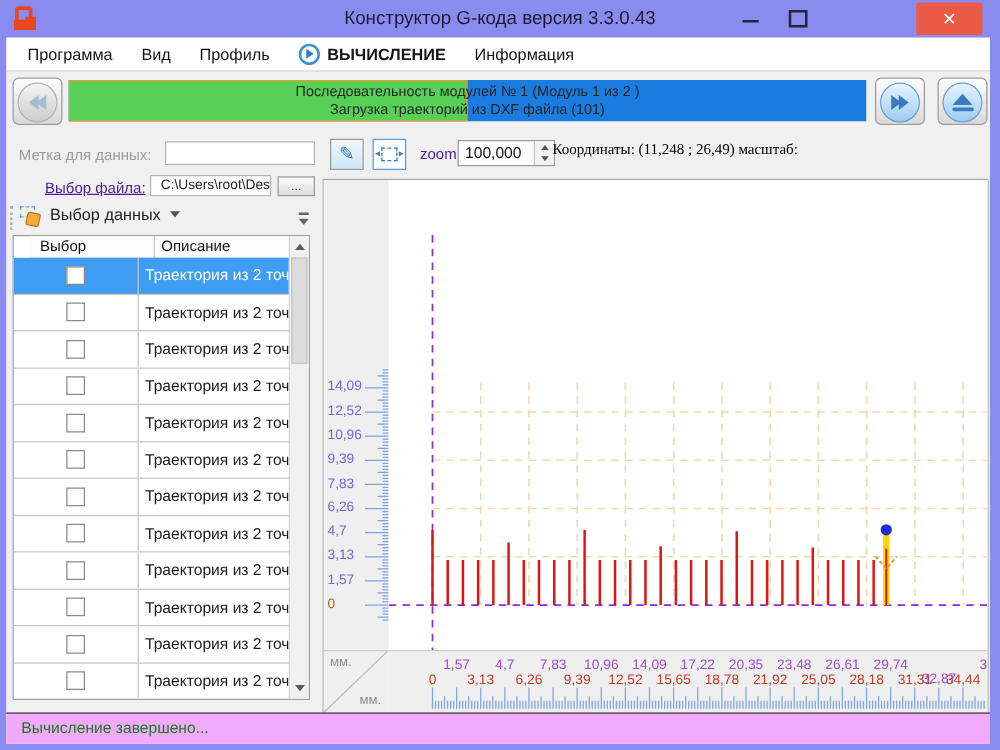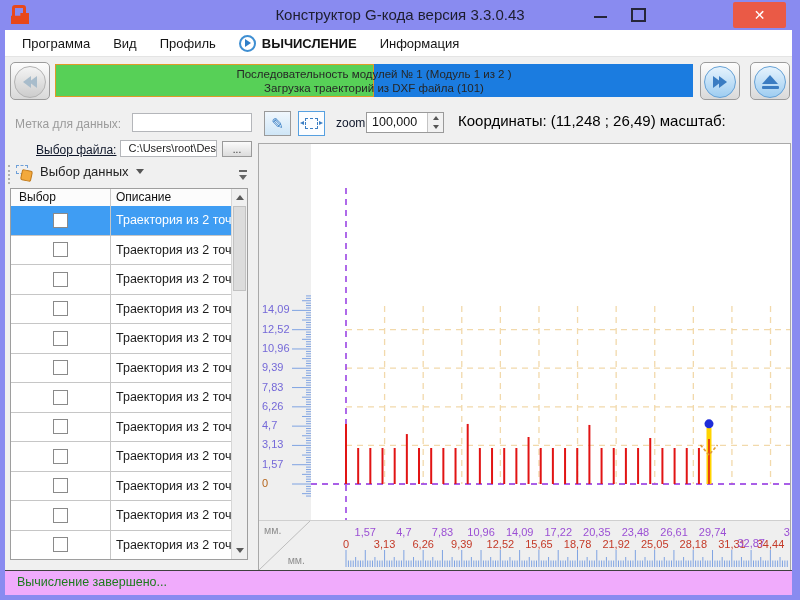--- a/index.html
+++ b/index.html
@@ -41,56 +41,56 @@
   .chev.r{border-left:8px solid #3a7cc2;margin-right:-2px;}
   .chev.r2{border-left:8px solid #3a7cc2;}
   .eject-tri{width:0;height:0;border-left:8px solid transparent;border-right:8px solid transparent;border-bottom:9px solid #3a7cc2;}
   .eject-bar{width:17px;height:3px;background:#3a7cc2;margin-top:2px;border-radius:1px;}
   .ejwrap{display:flex;flex-direction:column;align-items:center;}
   .progressbar{position:absolute;left:55px;top:64px;width:638px;height:33px;background:#1b7ce0;}
   .progress-done{position:absolute;left:0;top:0;bottom:0;background:#57d057;border:1px solid #e09a28;box-sizing:border-box;}
   .progress-text{position:absolute;left:0;top:0;width:100%;height:100%;display:flex;flex-direction:column;
        justify-content:center;text-align:center;font-size:11.5px;line-height:14px;color:#262626;}
   
-  .lbl{position:absolute;font-size:12px;color:#0f172a;white-space:nowrap;}
+  .lbl{position:absolute;font-size:12px;color:#4c1d95;white-space:nowrap;}
   .lbl.muted{color:#9b9b9b;}
   .input{position:absolute;background:#fff;border:1px solid #b4b6ba;box-sizing:border-box;font-size:11px;color:#222;text-align:right;}
   .tool-btn{position:absolute;border:1px solid #9a9a9a;background:linear-gradient(#f0f7fd,#cfe6f7);
        box-sizing:border-box;display:flex;align-items:center;justify-content:center;}
   .tool-btn.active{border:1px solid #56a0e0;background:#fbfdff;}
   .pencil{font-size:15px;color:#3a7ec4;transform:rotate(0deg);line-height:1;}
   .dashrect{width:13px;height:9px;border:1px dashed #3a7ec4;position:relative;}
   .dashrect:before{content:"";position:absolute;left:-6px;top:2px;border-top:2.5px solid transparent;
        border-bottom:2.5px solid transparent;border-right:4px solid #3a7ec4;}
   .dashrect:after{content:"";position:absolute;right:-6px;top:2px;border-top:2.5px solid transparent;
        border-bottom:2.5px solid transparent;border-left:4px solid #3a7ec4;}
   .zoombox{position:absolute;left:366px;top:112px;width:78px;height:21px;border:1px solid #9a9a9a;background:#fff;box-sizing:border-box;}
   .zoomvalue{position:absolute;left:5px;top:0;right:16px;line-height:19px;font-size:12.5px;color:#111;}
   .spinner{position:absolute;right:0;top:0;bottom:0;width:15px;border-left:1px solid #c4c4c4;background:#f2f2f2;}
   .spin-up,.spin-dn{position:absolute;left:0;right:0;height:50%;display:flex;align-items:center;justify-content:center;}
   .spin-up{top:0;}.spin-dn{bottom:0;}
   .tri-up{border-left:3.5px solid transparent;border-right:3.5px solid transparent;border-bottom:4px solid #555;}
   .tri-dn{border-left:3.5px solid transparent;border-right:3.5px solid transparent;border-top:4px solid #555;}
-  .coords{position:absolute;left:458px;top:112px;font-size:15px;color:#000;}
+  .coords{position:absolute;left:442px;top:112px;font-size:12px;color:#000;font-family:Liberation Serif, serif;}
   .browse{position:absolute;left:222px;top:141px;width:30px;height:16px;border:1px solid #9a9a9a;
        background:linear-gradient(#fbfbfb,#dcdcdc);font-size:10px;text-align:center;line-height:13px;color:#333;box-sizing:border-box;}
   
   .grip{position:absolute;left:8px;top:165px;height:19px;width:3px;border-left:2px dotted #b0b0b0;}
   .sel-icon{position:absolute;left:16px;top:165px;width:17px;height:16px;}
   .sel-icon:before{content:"";position:absolute;left:0;top:0;width:10px;height:7px;border:1px dashed #6fa0d8;}
   .sel-icon:after{content:"";position:absolute;right:1px;bottom:0;width:9px;height:9px;background:#f3a93c;
        border:1px solid #c07818;border-radius:2px;transform:rotate(12deg);}
   .tb-label{position:absolute;left:40px;top:164px;font-size:13px;color:#222;}
   .caret{display:inline-block;margin-left:7px;vertical-align:2px;border-left:4px solid transparent;
        border-right:4px solid transparent;border-top:5px solid #555;}
   .ovflw{position:absolute;left:236px;top:166px;width:14px;height:19px;}
   .ovflw .bar{position:absolute;left:3px;top:4px;width:8px;height:2px;background:#666;}
   .ovflw .crt{position:absolute;left:3px;top:9px;border-left:4px solid transparent;border-right:4px solid transparent;border-top:5px solid #666;}
   
-  .dtable{position:absolute;left:10px;top:188px;width:238px;height:372px;border:1px solid #9e9e9e;background:#fff;box-sizing:border-box;}
+  .dtable{position:absolute;left:10px;top:188px;width:238px;height:372px;border:1px solid #9e9e9e;background:#fff;box-sizing:border-box;padding-left:13px;}
   .thead{height:17px;display:flex;border-bottom:1px solid #c9c9c9;background:#fcfcfc;font-size:12px;color:#111;}
   .th1{width:100px;padding-left:8px;border-right:1px solid #c9c9c9;box-sizing:border-box;line-height:16px;}
   .th2{flex:1;padding-left:5px;line-height:16px;}
   .tbody{position:absolute;left:0;top:17px;right:15px;bottom:0;overflow:hidden;}
   .trow{height:29.5px;display:flex;border-bottom:1px solid #c6c6c6;box-sizing:border-box;align-items:stretch;}
   .trow .c1{width:100px;border-right:1px solid #c6c6c6;box-sizing:border-box;display:flex;align-items:center;justify-content:center;}
   .trow .c2{flex:1;padding-left:5px;font-size:12.5px;color:#1c1c1c;display:flex;align-items:center;white-space:nowrap;overflow:hidden;}
   .trow.sel{background:#3f9df3;}
   .trow.sel .c2{color:#fff;}
   .cbx{width:15px;height:15px;background:#fff;border:1px solid #8a8a8a;box-sizing:border-box;}

